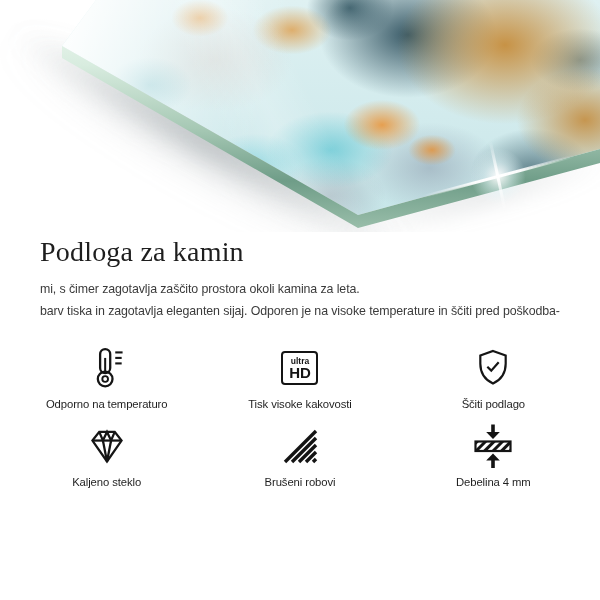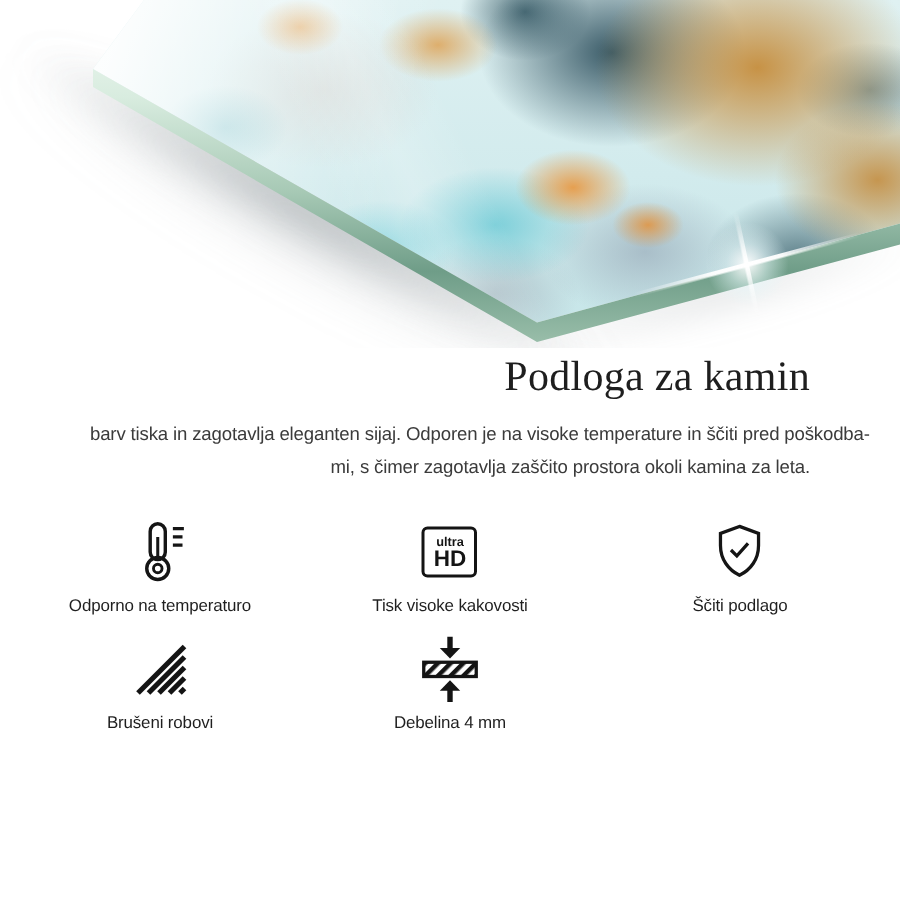--- a/index.html
+++ b/index.html
@@ -52,21 +52,21 @@
   .sparkle{position:absolute;z-index:4;}
   .sparkle .arm1{position:absolute;left:-78px;top:-1.5px;width:156px;height:3px;transform:rotate(-15deg);
     background:linear-gradient(90deg,rgba(255,255,255,0),rgba(255,255,255,.95) 35%,#fff 50%,rgba(255,255,255,.95) 65%,rgba(255,255,255,0));
     filter:blur(.5px);}
   .sparkle .arm2{position:absolute;left:-36px;top:-1.25px;width:72px;height:2.5px;transform:rotate(78deg);
     background:linear-gradient(90deg,rgba(255,255,255,0),#fff 50%,rgba(255,255,255,0));filter:blur(.5px);}
   .sparkle .glow{position:absolute;left:-28px;top:-28px;width:56px;height:56px;border-radius:50%;
     background:radial-gradient(circle,rgba(255,255,255,.95) 0%,rgba(230,248,250,.5) 35%,rgba(255,255,255,0) 70%);}
 
   
-  .content{padding:0 60px;text-align:right;}
+  .content{padding:0 40px;}
   h1{margin:3px 0 0;font-family:"Liberation Serif",serif;font-weight:400;
      font-size:28px;line-height:34px;color:#1e1e1e;letter-spacing:.2px;}
   .desc{margin-top:10px;color:#3b3b3b;font-size:12.4px;line-height:21.6px;letter-spacing:-.1px;}
   .desc div{white-space:nowrap;}
 
   
   .features{margin:20px 0 0 10px;width:580px;display:grid;
     grid-template-columns:repeat(3,1fr);row-gap:10px;}
   .feature{display:flex;flex-direction:column;align-items:center;}
   .icon-slot{height:52px;display:flex;align-items:center;justify-content:flex-start;}
@@ -91,22 +91,22 @@
       <div class="arm2"></div>
       <div class="arm1"></div>
   </div>
 </div>
 
 <div class="content">
   <h1>
     <span>Podloga za kamin</span><br>
   </h1>
   <div class="desc">
+    <div>mi, s čimer zagotavlja zaščito prostora okoli kamina za leta.</div>
     <div>barv tiska in zagotavlja eleganten sijaj. Odporen je na visoke temperature in ščiti pred poškodba-</div>
-    <div>mi, s čimer zagotavlja zaščito prostora okoli kamina za leta.</div>
   </div>
 </div>
 
 <div class="features">
 
   <div class="feature">
     <div class="icon-slot">
       <svg class="icons" width="44" height="46" viewBox="0 0 48 48">
         <rect x="16.5" y="3.5" width="11" height="26" rx="5.5"></rect>
         <line x1="22" y1="13" x2="22" y2="30" stroke-width="2.2"></line>
@@ -133,20 +133,31 @@
   <div class="feature">
     <div class="icon-slot">
       <svg class="icons" width="42" height="42" viewBox="0 0 48 48">
         <path d="M24 4.5 L38.5 9.8 V19 C38.5 29.5 32.5 37.6 24 41.7 C15.5 37.6 9.5 29.5 9.5 19 V9.8 Z"></path>
         <path d="M17.5 22.5 L22 27 L30.5 17.5"></path>
       </svg>
     </div>
     <div class="label">Ščiti podlago</div>
   </div>
 
+  <div class="feature">
+    <div class="icon-slot">
+      <svg class="icons" width="44" height="40" viewBox="0 0 48 44" stroke-width="2.3">
+        <path d="M8 16 L15.5 6.5 H32.5 L40 16 L24 39 Z"></path>
+        <line x1="8" y1="16" x2="40" y2="16"></line>
+        <path d="M15.5 6.5 L19.5 16 L24 6.5 L28.5 16 L32.5 6.5"></path>
+        <path d="M19.5 16 L24 39 L28.5 16"></path>
+      </svg>
+    </div>
+    <div class="label">Kaljeno steklo</div>
+  </div>
 
   <div class="feature">
     <div class="icon-slot">
       <svg width="38" height="38" viewBox="0 0 38 38" stroke="#141414" stroke-width="3.4">
         <line x1="4" y1="35" x2="35" y2="4"></line>
         <line x1="11" y1="35" x2="35" y2="11"></line>
         <line x1="18" y1="35" x2="35" y2="18"></line>
         <line x1="25" y1="35" x2="35" y2="25"></line>
         <line x1="32" y1="35" x2="35" y2="32"></line>
       </svg>

